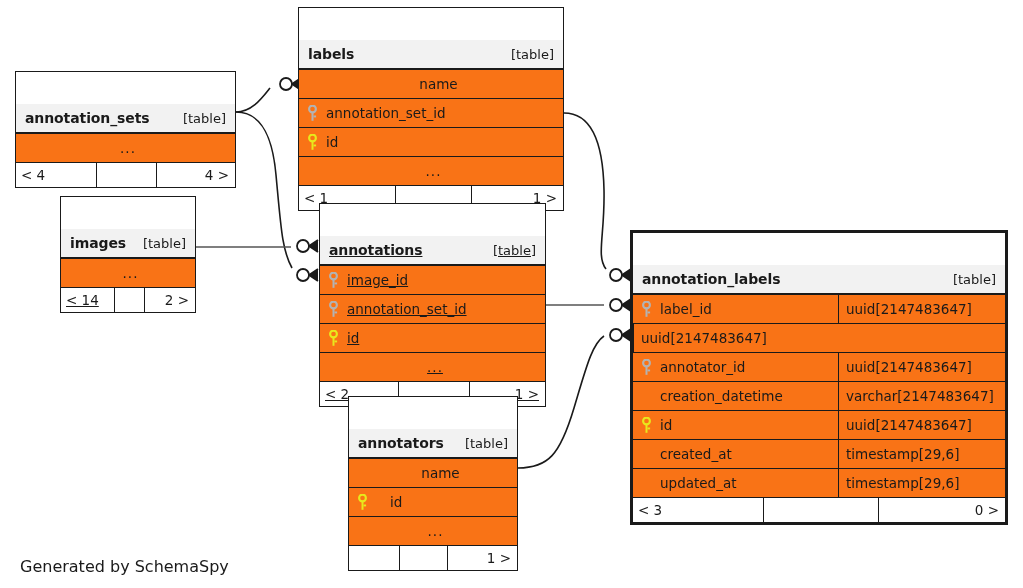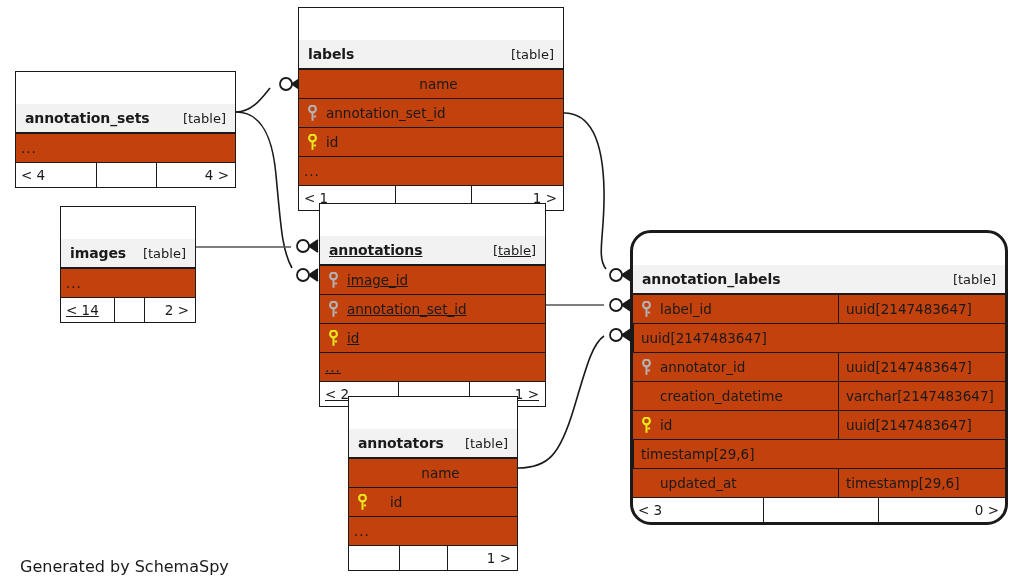--- a/index.html
+++ b/index.html
@@ -39,21 +39,22 @@
   .tbl.focus {
     border-width: 3px;
   }
   .row {
     box-sizing: border-box;
     border-top: 1.2px solid #1a1a1a;
     display: flex;
     align-items: center;
     height: 29px;
     position: relative;
-    background: #c2410c;
+    background: #f97316;
+    justify-content: center;
   }
   .row.first { border-top: none; margin-top: 32px; }
 
   .hdr {
     background: #f2f2f2;
     border-top: none;
     border-bottom: 1.8px solid #1a1a1a;
     display: flex;
     align-items: center;
     justify-content: space-between;
@@ -250,21 +251,21 @@
     <div class="row">
       <span class="ellipsis">...</span>
     </div>
     <div class="foot">
       <div class="fc left" style="width:80px;">&lt; 4</div>
       <div class="fc mid" style="width:60px;"></div>
       <div class="fc right" style="flex:1 1 auto;">4 &gt;</div>
     </div>
   </div>
 
-  <div class="tbl" style="left:60px; top:206px; width:136px;">
+  <div class="tbl" style="left:60px; top:196px; width:136px;">
     <div class="row hdr first">
       <span class="tname">images</span>
       <span class="ttag">[table]</span>
     </div>
     <div class="row">
       <span class="ellipsis">...</span>
     </div>
     <div class="foot">
       <div class="fc left" style="width:53px;text-decoration:underline;">&lt; 14</div>
       <div class="fc mid" style="width:30px;"></div>
@@ -349,21 +350,21 @@
     <div class="row">
       <span class="ellipsis">...</span>
     </div>
     <div class="foot">
       <div class="fc left" style="width:50px;"></div>
       <div class="fc mid" style="width:48px;"></div>
       <div class="fc right" style="flex:1 1 auto;">1 &gt;</div>
     </div>
   </div>
 
-  <div class="tbl focus" style="left:630px; top:230px; width:378px;border-radius:21px;">
+  <div class="tbl focus" style="left:630px; top:230px; width:378px;">
     <div class="row hdr first">
       <span class="tname">annotation_labels</span>
       <span class="ttag">[table]</span>
     </div>
 
     <div class="row">
       <div class="colcell" style="width:205px; flex:0 0 205px;">
         <span class="key">
           <svg width="13" height="17" viewBox="0 0 13 17">
               <circle cx="6.5" cy="4" r="3.4" fill="none" stroke="#b3b3b3" stroke-width="2.1"></circle>
@@ -410,20 +411,24 @@
               <rect x="5.5" y="6.8" width="2" height="9" fill="#e8e81c"></rect>
               <rect x="7.5" y="10.5" width="2.6" height="1.9" fill="#e8e81c"></rect>
             </svg>
         </span>
         <span class="cname">id</span>
       </div>
       <div class="typecell" style="flex:1 1 auto;">uuid[2147483647]</div>
     </div>
 
     <div class="row">
+      <div class="colcell" style="width:205px; flex:0 0 205px;">
+        <span class="keyslot"></span>
+        <span class="cname">created_at</span>
+      </div>
       <div class="typecell" style="flex:1 1 auto;">timestamp[29,6]</div>
     </div>
 
     <div class="row">
       <div class="colcell" style="width:205px; flex:0 0 205px;">
         <span class="keyslot"></span>
         <span class="cname">updated_at</span>
       </div>
       <div class="typecell" style="flex:1 1 auto;">timestamp[29,6]</div>
     </div>

